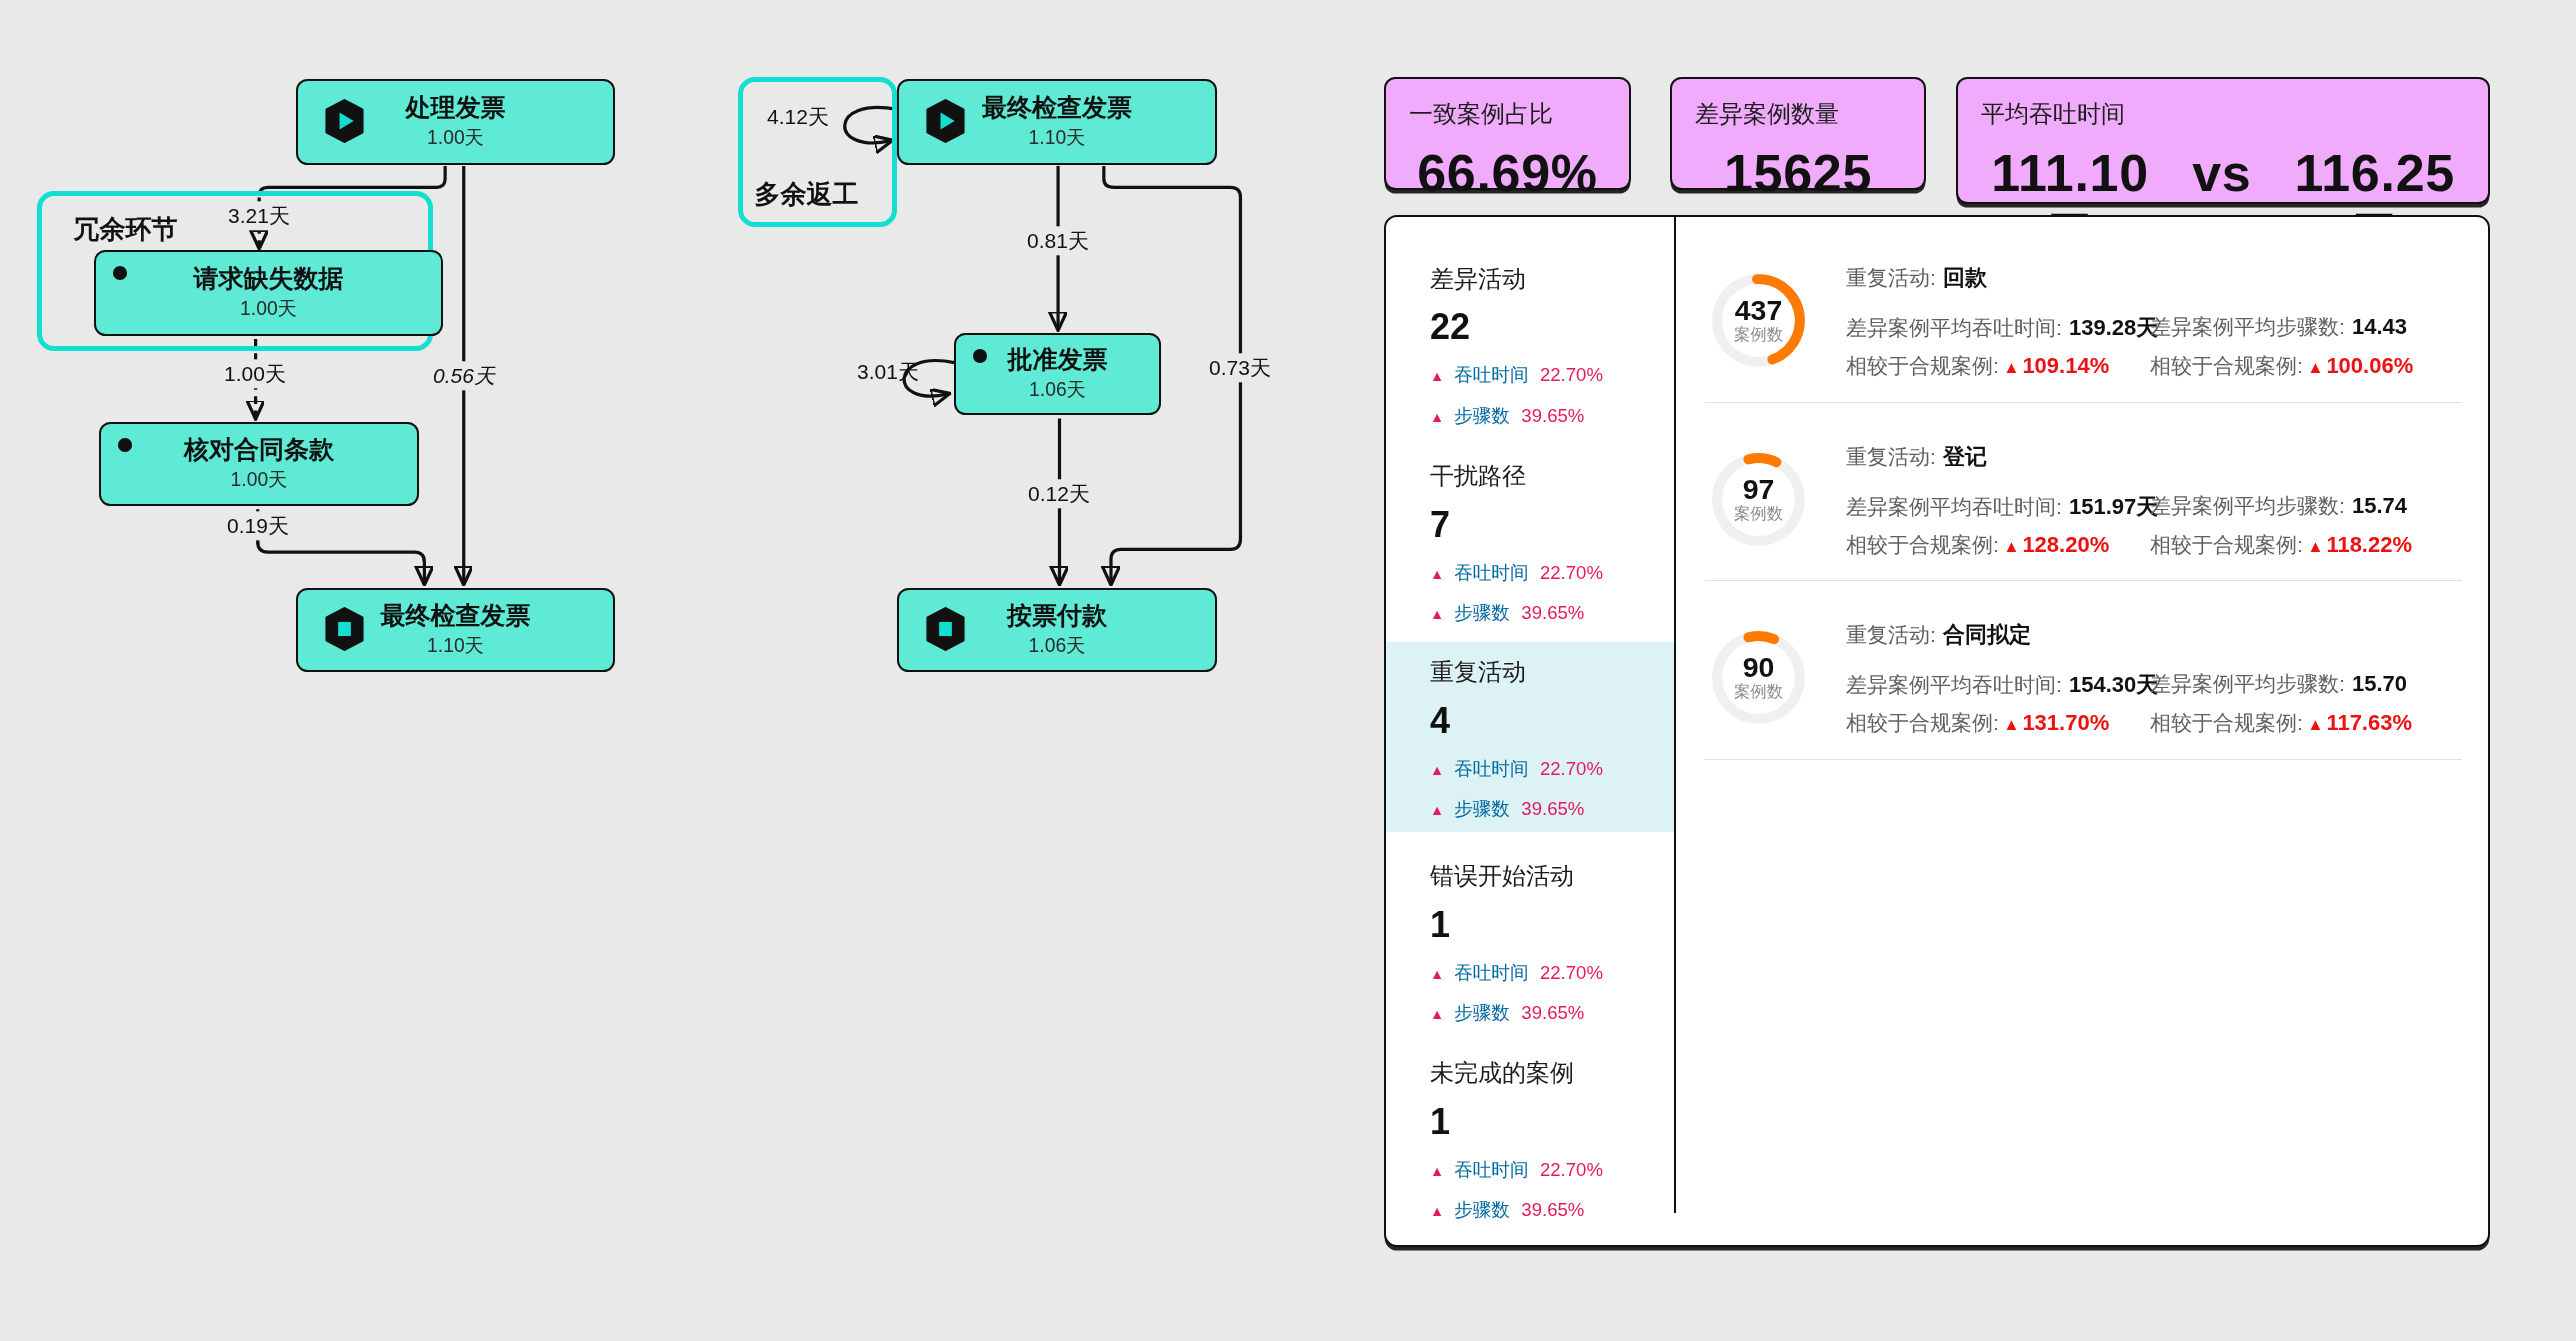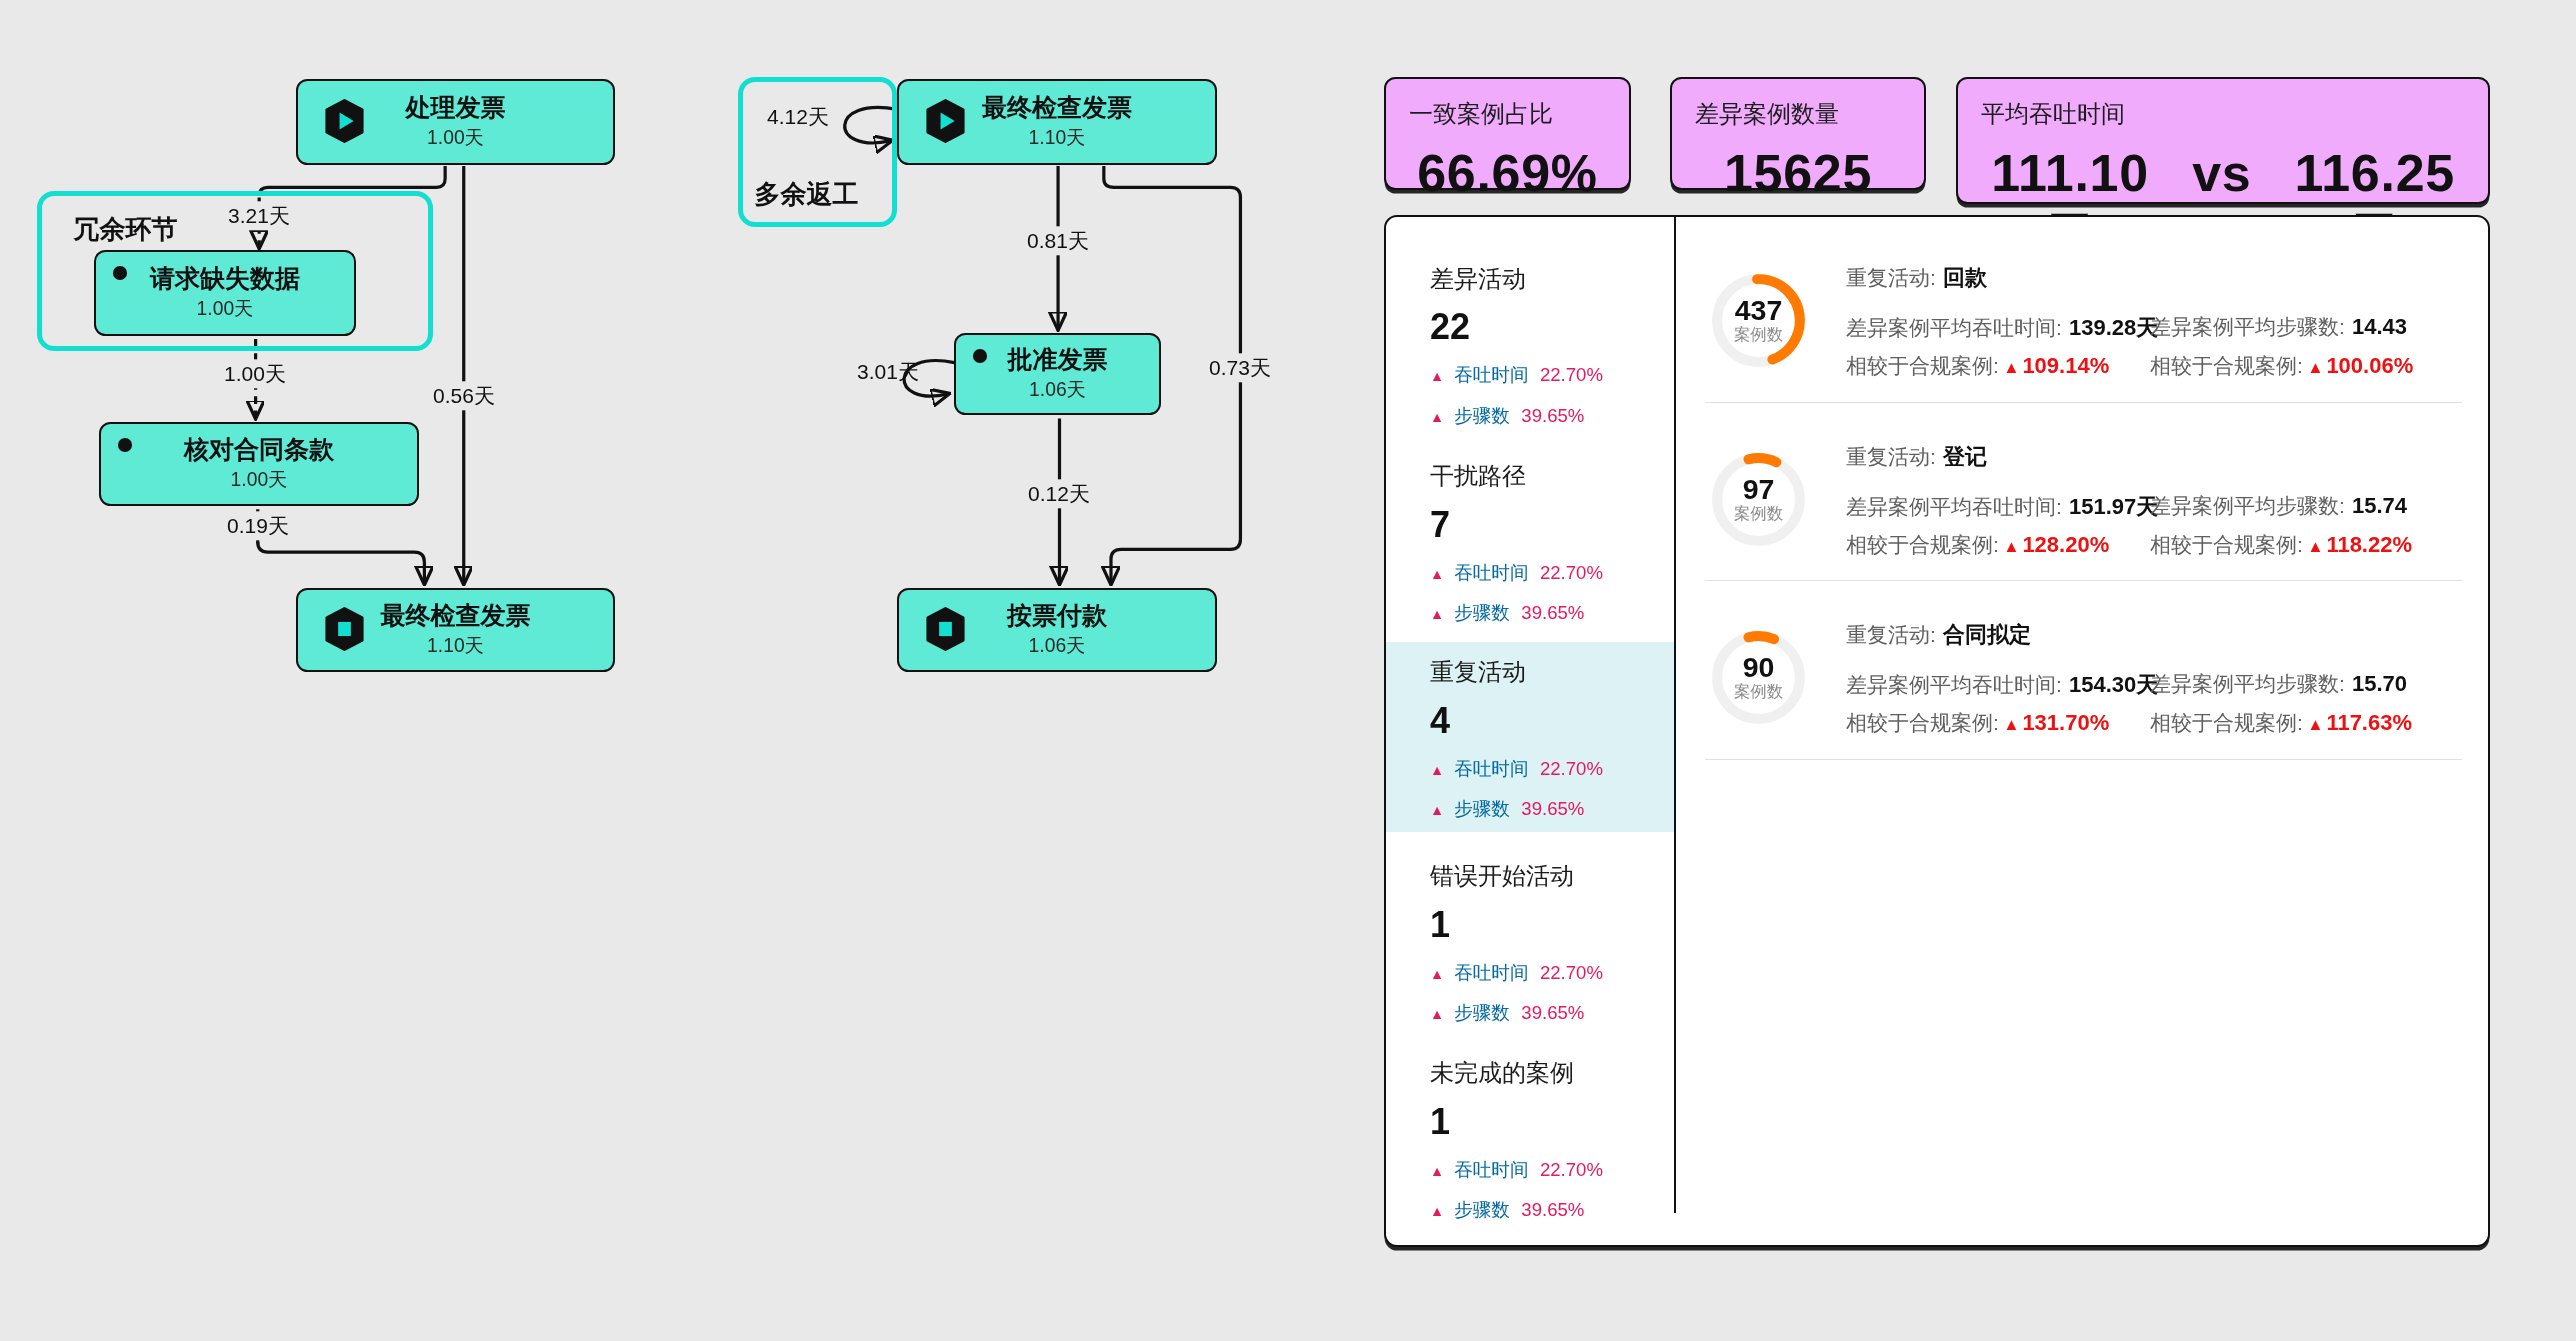--- a/index.html
+++ b/index.html
@@ -107,21 +107,21 @@
     <span class="node-icon">
       <svg width="41" height="44" viewBox="0 0 58 62">
           <path d="M29,2 L54,15 L54,47 L29,60 L4,47 L4,15 Z" fill="#111" stroke="#111" stroke-width="4" stroke-linejoin="round"></path>
           <path d="M22,19 L42,31 L22,43 Z" fill="#12DFD0"></path>
         </svg>
     </span>
     <div class="node-title">处理发票</div>
     <div class="node-sub">1.00天</div>
   </div>
 
-  <div class="node" style="left:94px;top:250px;width:262px;height:86px;">
+  <div class="node" style="left:94px;top:250px;width:349px;height:86px;">
     <span class="corner-dot"></span>
     <div class="node-title">请求缺失数据</div>
     <div class="node-sub">1.00天</div>
   </div>
 
   <div class="node" style="left:99px;top:422px;width:320px;height:84px;">
     <span class="corner-dot"></span>
     <div class="node-title">核对合同条款</div>
     <div class="node-sub">1.00天</div>
   </div>
@@ -132,21 +132,21 @@
           <path d="M29,2 L54,15 L54,47 L29,60 L4,47 L4,15 Z" fill="#111" stroke="#111" stroke-width="4" stroke-linejoin="round"></path>
           <rect x="20" y="21" width="18" height="20" fill="#12DFD0"></rect>
         </svg>
     </span>
     <div class="node-title">最终检查发票</div>
     <div class="node-sub">1.10天</div>
   </div>
 
   <span class="edge-label" style="left:259px;top:216px;">3.21天</span>
   <span class="edge-label" style="left:255px;top:374px;">1.00天</span>
-  <span class="edge-label" style="left:464px;top:396px;">0.56天</span>
+  <span class="edge-label" style="left:464px;top:376px;font-style:italic;">0.56天</span>
   <span class="edge-label" style="left:258px;top:526px;">0.19天</span>
 
   <div class="group" style="left:738px;top:77px;width:159px;height:150px;text-align:right;">
     <div class="group-label" style="left:11.4px;bottom:10px;">多余返工</div>
   </div>
 
   <div class="node" style="left:897px;top:79px;width:320px;height:86px;">
     <span class="node-icon">
       <svg width="41" height="44" viewBox="0 0 58 62">
           <path d="M29,2 L54,15 L54,47 L29,60 L4,47 L4,15 Z" fill="#111" stroke="#111" stroke-width="4" stroke-linejoin="round"></path>

